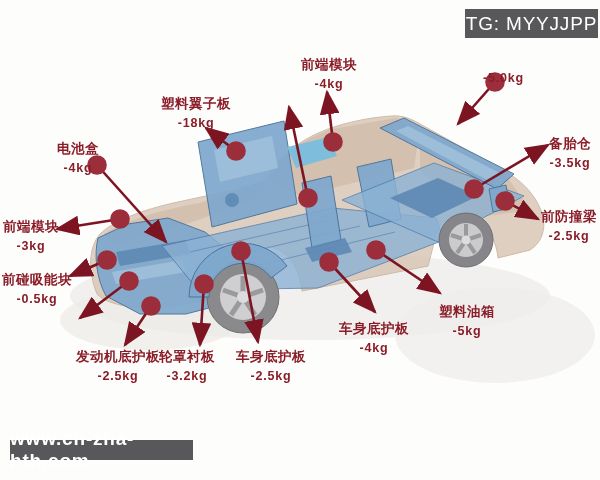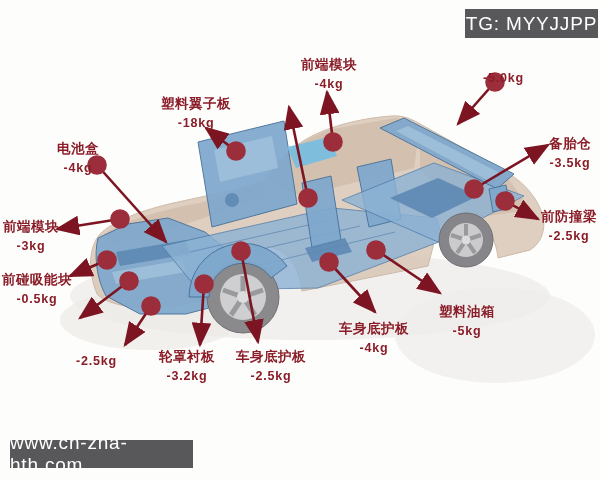--- a/index.html
+++ b/index.html
@@ -22,21 +22,21 @@
     font-weight:bold;letter-spacing:0.5px;
   }
   .pname{font-size:13.5px;line-height:15px;}
   .pweight{font-size:12.5px;line-height:14px;margin-top:5px;letter-spacing:0.8px;}
   .wm{
     position:absolute;background:var(--watermark-bg);color:var(--watermark-text);
     display:flex;align-items:center;justify-content:center;
     font-size:19px;letter-spacing:0.8px;
   }
   .wm-top{left:465px;top:9px;width:133px;height:29px;}
-  .wm-bottom{left:10px;top:440px;width:183px;height:28px;}
+  .wm-bottom{left:10px;top:440px;width:183px;height:20px;font-weight:bold;}
   
   .car-body{fill:var(--car-body);opacity:.8;stroke:#c2ab97;stroke-width:1;}
   .shade{fill:#c9b29e;opacity:.5;}
   .bluepart{fill:var(--car-parts-blue);opacity:.93;stroke:#477099;stroke-width:1;}
   .bluedark{fill:#5d88b2;opacity:.9;}
   .bluelight{fill:#9fc0da;opacity:.9;}
   .bluefloor{fill:#8cb2d4;opacity:.8;stroke:#4f7dab;stroke-width:1;}
   .skyblue{fill:#79bede;opacity:.95;}
   .arrow-line{stroke:var(--arrow);stroke-width:2.6;fill:none;}
   .mk-head{fill:var(--arrow);}
@@ -162,20 +162,21 @@
   </div>
   <div class="plabel" style="left:541px;top:209px">
     <div class="pname">前防撞梁</div>
     <div class="pweight">-2.5kg</div>
   </div>
   <div class="plabel" style="left:2px;top:272px">
     <div class="pname">前碰吸能块</div>
     <div class="pweight">-0.5kg</div>
   </div>
   <div class="plabel" style="left:76px;top:349px">
+    <div class="pname">发动机底护板</div>
     <div class="pweight">-2.5kg</div>
   </div>
   <div class="plabel" style="left:159px;top:349px">
     <div class="pname">轮罩衬板</div>
     <div class="pweight">-3.2kg</div>
   </div>
   <div class="plabel" style="left:236px;top:349px">
     <div class="pname">车身底护板</div>
     <div class="pweight">-2.5kg</div>
   </div>

